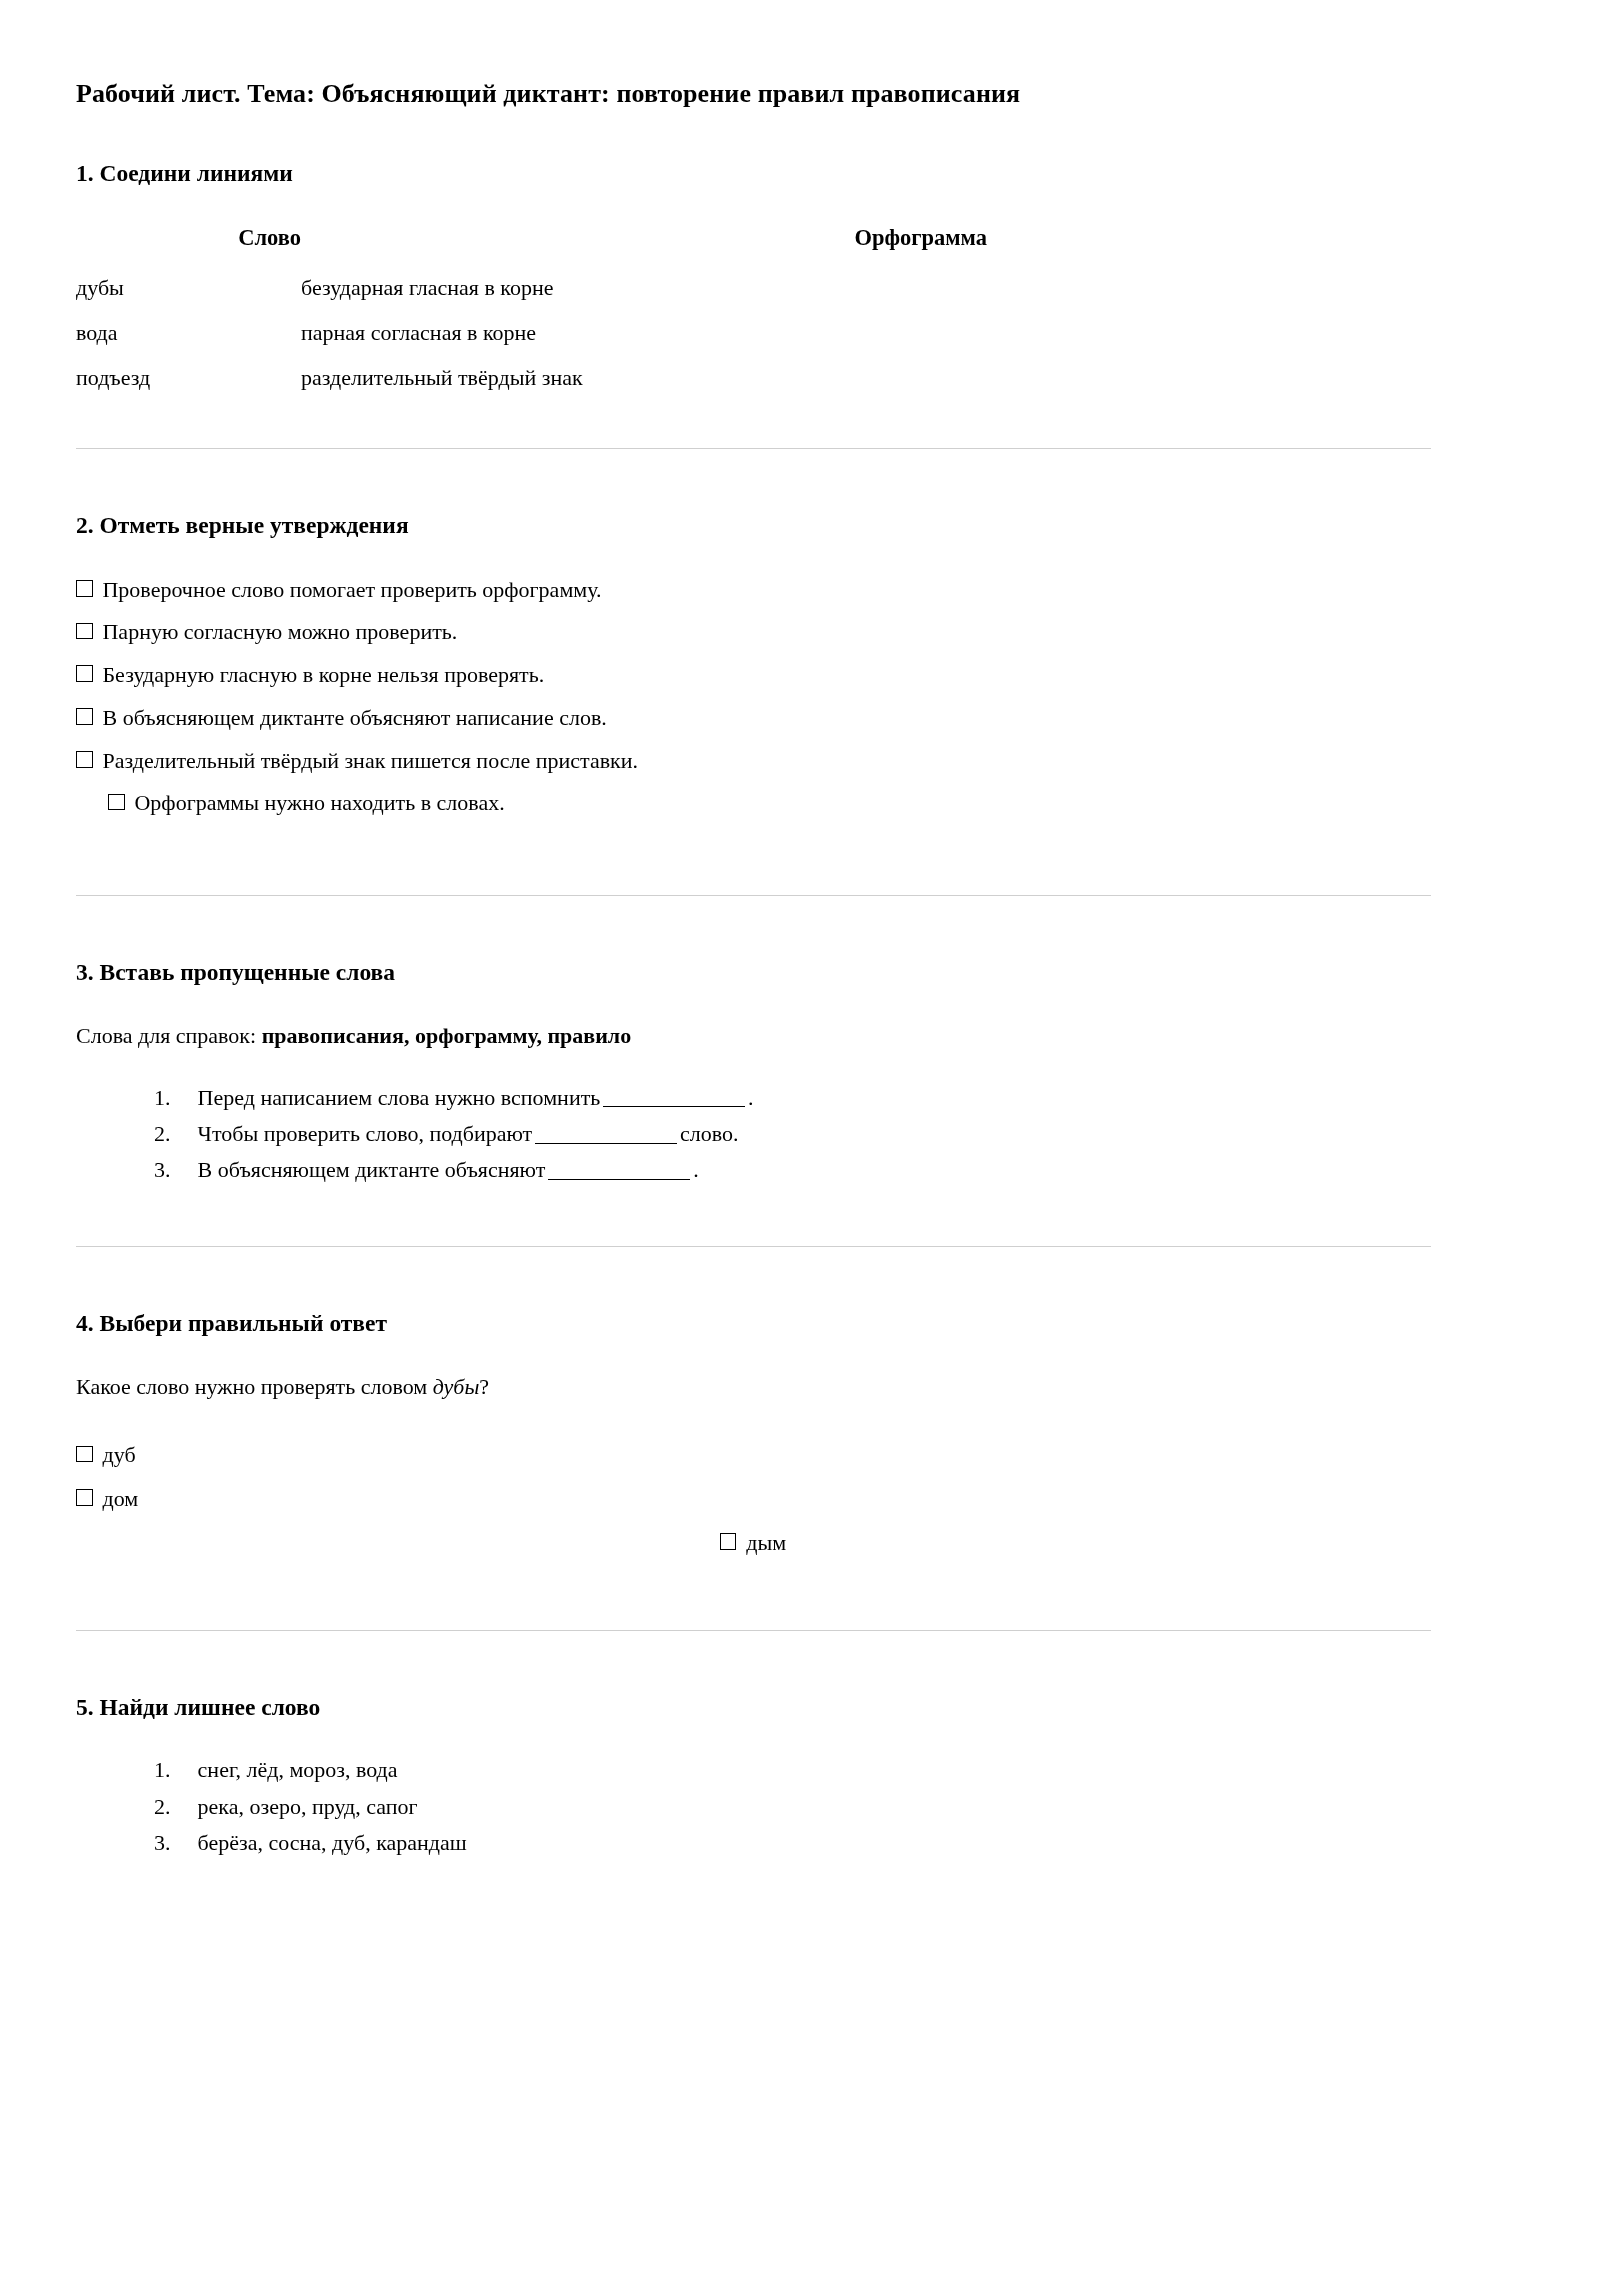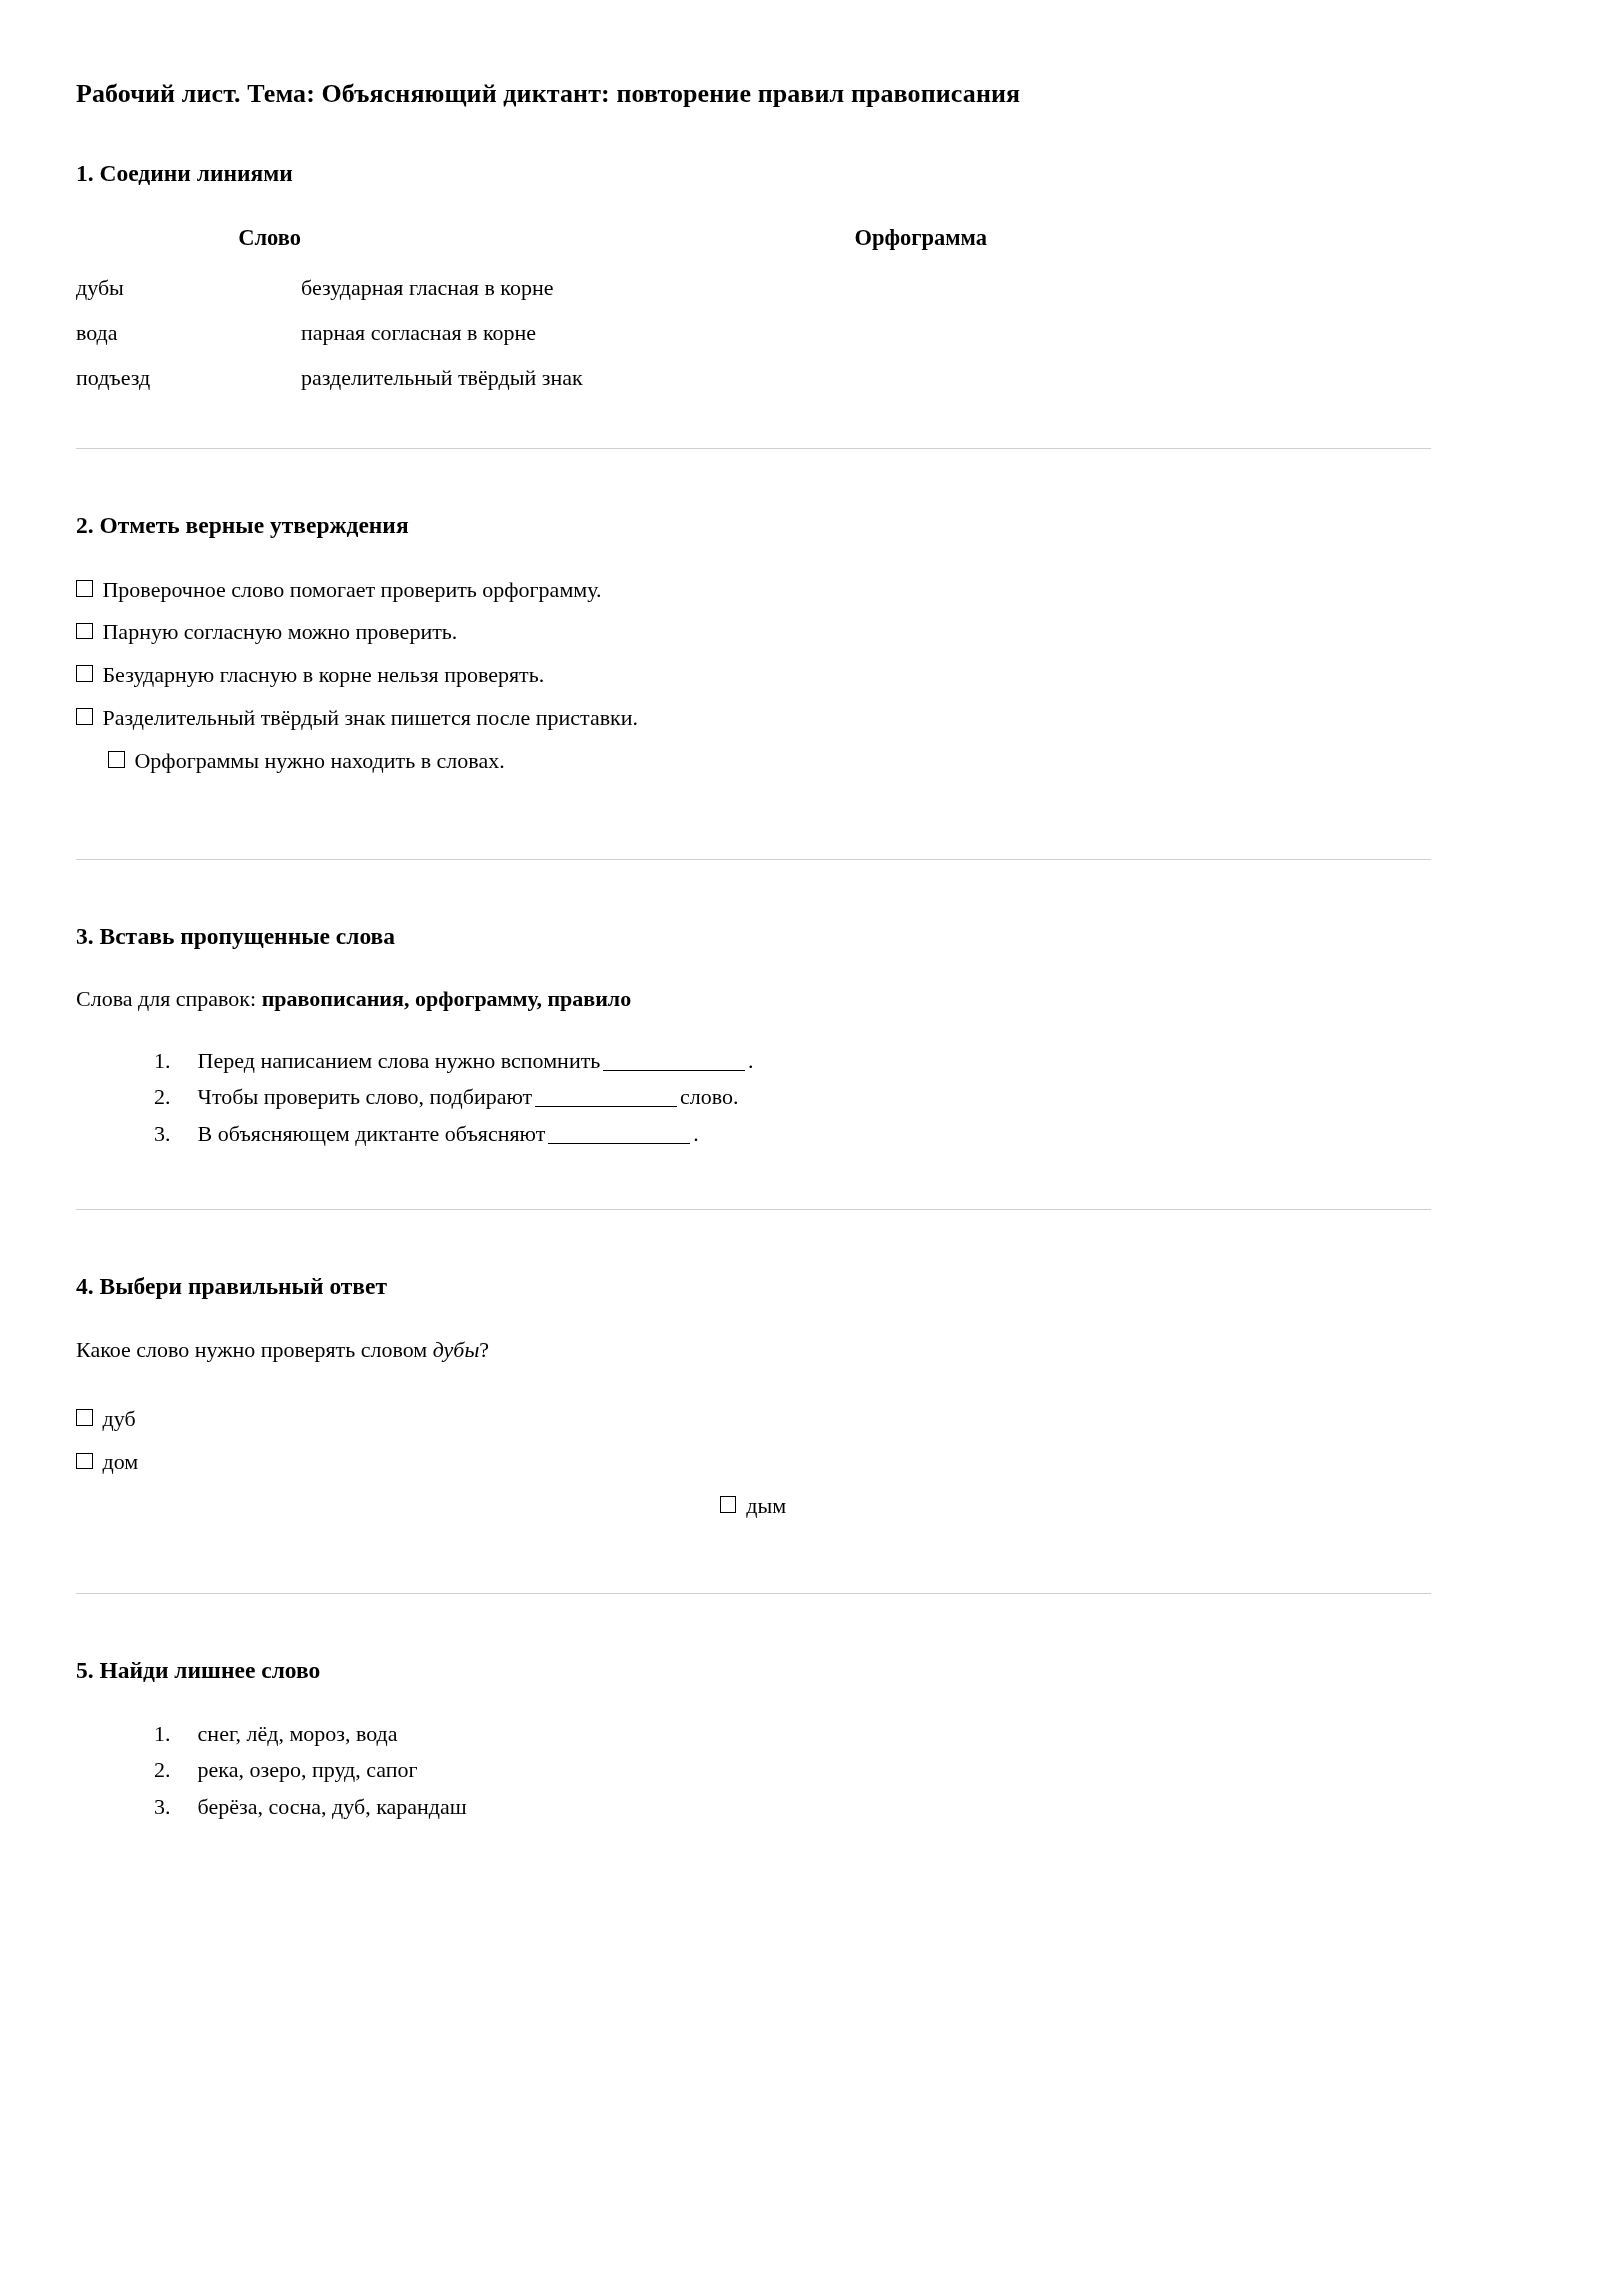--- a/index.html
+++ b/index.html
@@ -85,21 +85,21 @@
     margin: 0;
     padding: 0;
   }
   .check-list li {
     font-size: 22px;
     line-height: 1.32;
     margin: 0 0 13.7px 0;
     display: block;
     white-space: nowrap;
   }
-  .check-list li:last-child { margin-bottom: 10px; padding-left: 32px; }
+  .check-list li:last-child { margin-bottom: 4px; padding-left: 32px; }
   .cbox {
     display: inline-block;
     width: 16.7px;
     height: 16.7px;
     border: 1.6px solid #000;
     margin-right: 9.8px;
     vertical-align: 0px;
     box-sizing: border-box;
   }
 
@@ -199,20 +199,23 @@
       <li>
         <span class="cbox"></span><span>Проверочное слово помогает проверить орфограмму.</span>
       </li>
       <li>
         <span class="cbox"></span><span>Парную согласную можно проверить.</span>
       </li>
       <li>
         <span class="cbox"></span><span>Безударную гласную в корне нельзя проверять.</span>
       </li>
       <li>
+        <span class="cbox"></span><span>В объясняющем диктанте объясняют написание слов.</span>
+      </li>
+      <li>
         <span class="cbox"></span><span>Разделительный твёрдый знак пишется после приставки.</span>
       </li>
       <li>
         <span class="cbox"></span><span>Орфограммы нужно находить в словах.</span>
       </li>
     </ul>
   </div>
 
   <div class="sp-before-div" style="height:74px"></div>
   <hr class="divider">

